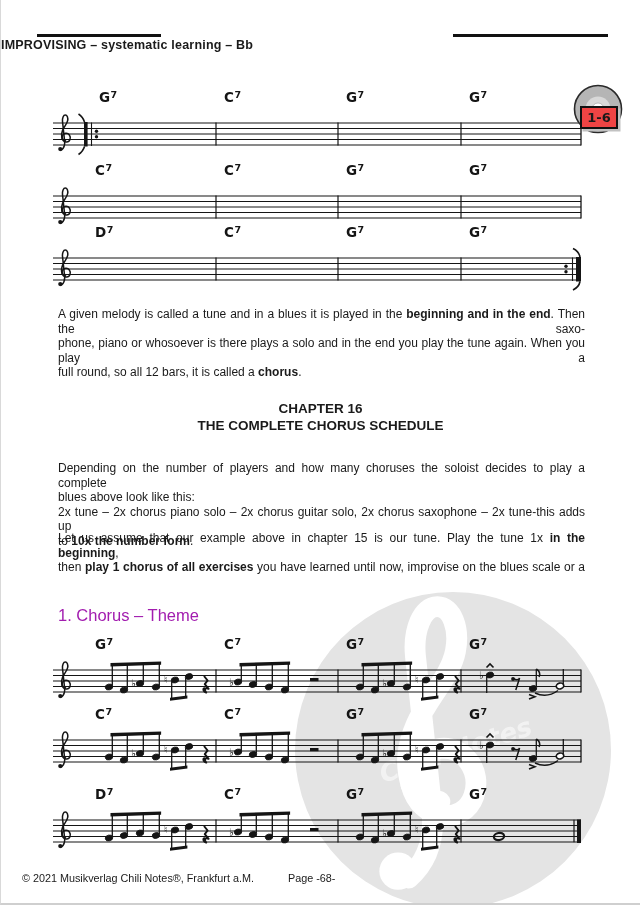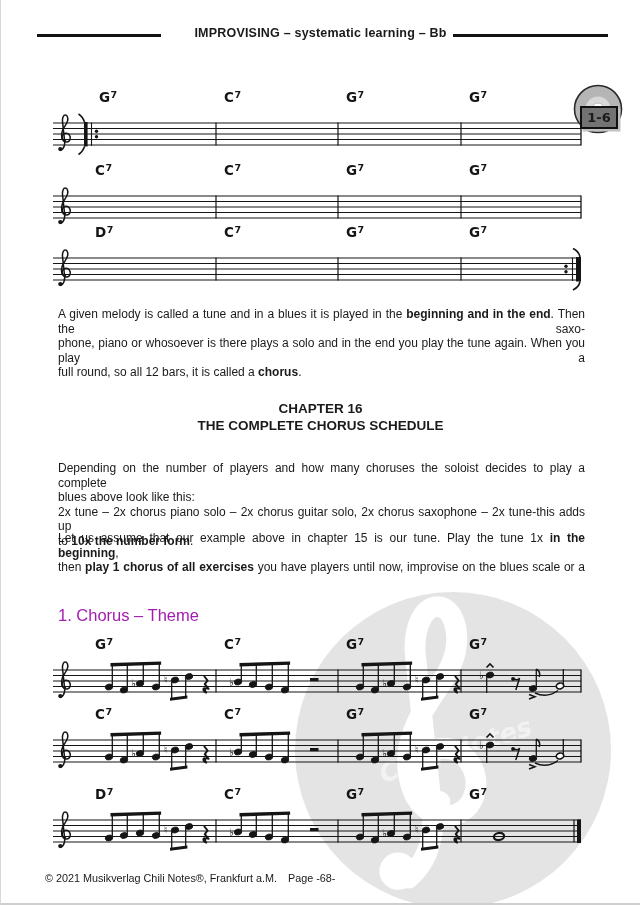--- a/index.html
+++ b/index.html
@@ -1,36 +1,36 @@
 <!DOCTYPE html>
 <html><head>
 <meta charset="utf-8">
 <style>
   html,body{margin:0;padding:0;background:#ffffff;}
   .page{position:relative;width:640px;height:905px;background:#ffffff;overflow:hidden;
         font-family:"Liberation Sans",sans-serif;color:#1a1a1a;
         border-left:1px solid #d9d9d9;border-bottom:2px solid #cfcfcf;box-sizing:border-box;}
-  .hdr-title{position:absolute;top:26px;left:0;width:100%;text-align:center;
+  .hdr-title{position:absolute;top:38px;left:0;width:100%;
              font-size:12.5px;font-weight:bold;letter-spacing:.2px;z-index:1;}
   .hdr-rule{position:absolute;top:34px;height:2.6px;background:#111;z-index:1;}
   .hdr-rule.l{left:36px;width:124px;}
   .hdr-rule.r{left:452px;width:155px;}
   .intro{position:absolute;top:60px;left:57px;width:530px;font-size:12px;z-index:1;}
   .para{position:absolute;left:57px;width:527px;font-size:12px;line-height:14.6px;z-index:1;}
   .para .line{text-align:justify;}
   .para .line.j{text-align:justify;text-align-last:justify;}
   .para b{font-weight:bold;}
   .chapter{position:absolute;top:401px;left:0;width:100%;text-align:center;
            font-size:13.5px;font-weight:bold;line-height:16.5px;z-index:1;}
   .section-title{position:absolute;top:606px;left:57px;font-size:16.5px;color:#a21caf;z-index:1;}
-  .footer-copy{position:absolute;top:872px;left:44px;font-size:10.8px;z-index:1;}
+  .footer-copy{position:absolute;top:872px;left:21px;font-size:10.8px;z-index:1;}
   .footer-page{position:absolute;top:872px;left:287px;font-size:10.8px;z-index:1;}
   .wm{position:absolute;left:280px;top:575px;z-index:0;}
   .cd{position:absolute;left:566px;top:84px;width:72px;height:56px;z-index:2;}
-  .cd-label{position:absolute;left:13px;top:22px;width:38px;height:23px;background:#737373;
+  .cd-label{position:absolute;left:13px;top:22px;width:38px;height:23px;background:#ef4444;
             border:2.2px solid #111;box-sizing:border-box;display:flex;align-items:center;justify-content:center;
             font-family:"DejaVu Sans",sans-serif;font-size:13px;font-weight:bold;
             box-shadow:2.5px 2.5px 0 #c2c2c2;}
   svg text{user-select:none;}
 </style>
 </head>
 <body>
 
 <div class="page">
 
@@ -79,21 +79,21 @@
     <div>THE COMPLETE CHORUS SCHEDULE</div>
   </div>
   <div class="para" style="top:461px">
       <div class="line j"><span>Depending on the number of players and how many choruses the soloist decides to play a complete</span></div>
       <div class="line"><span>blues above look like this:</span></div>
       <div class="line j"><span>2x tune – 2x chorus piano solo – 2x chorus guitar solo, 2x chorus saxophone – 2x tune-this adds up</span></div>
       <div class="line"><span>to </span><b>10x the number form</b><span>.</span></div>
     </div>
   <div class="para" style="top:531px">
       <div class="line j"><span>Let us assume that our example above in chapter 15 is our tune. Play the tune 1x </span><b>in the beginning</b><span>,</span></div>
-      <div class="line j"><span>then </span><b>play 1 chorus of all exercises</b><span> you have players until now, improvise on the blues scale or a</span></div>
+      <div class="line j"><span>then </span><b>play 1 chorus of all exercises</b><span> you have learned until now, improvise on the blues scale or a</span></div>
     </div>
 
   <div class="section-title">1. Chorus – Theme</div>
 
   <div id="scores">
       <svg width="538" height="80" viewBox="0 0 538 80" style="position:absolute;left:52px;top:89px;z-index:1;overflow:visible">
         <g>
           <line x1="0" y1="34" x2="528" y2="34" stroke="#151515" stroke-width="1.05"></line>
           <line x1="0" y1="39.5" x2="528" y2="39.5" stroke="#151515" stroke-width="1.05"></line>
           <line x1="0" y1="45" x2="528" y2="45" stroke="#151515" stroke-width="1.05"></line>

